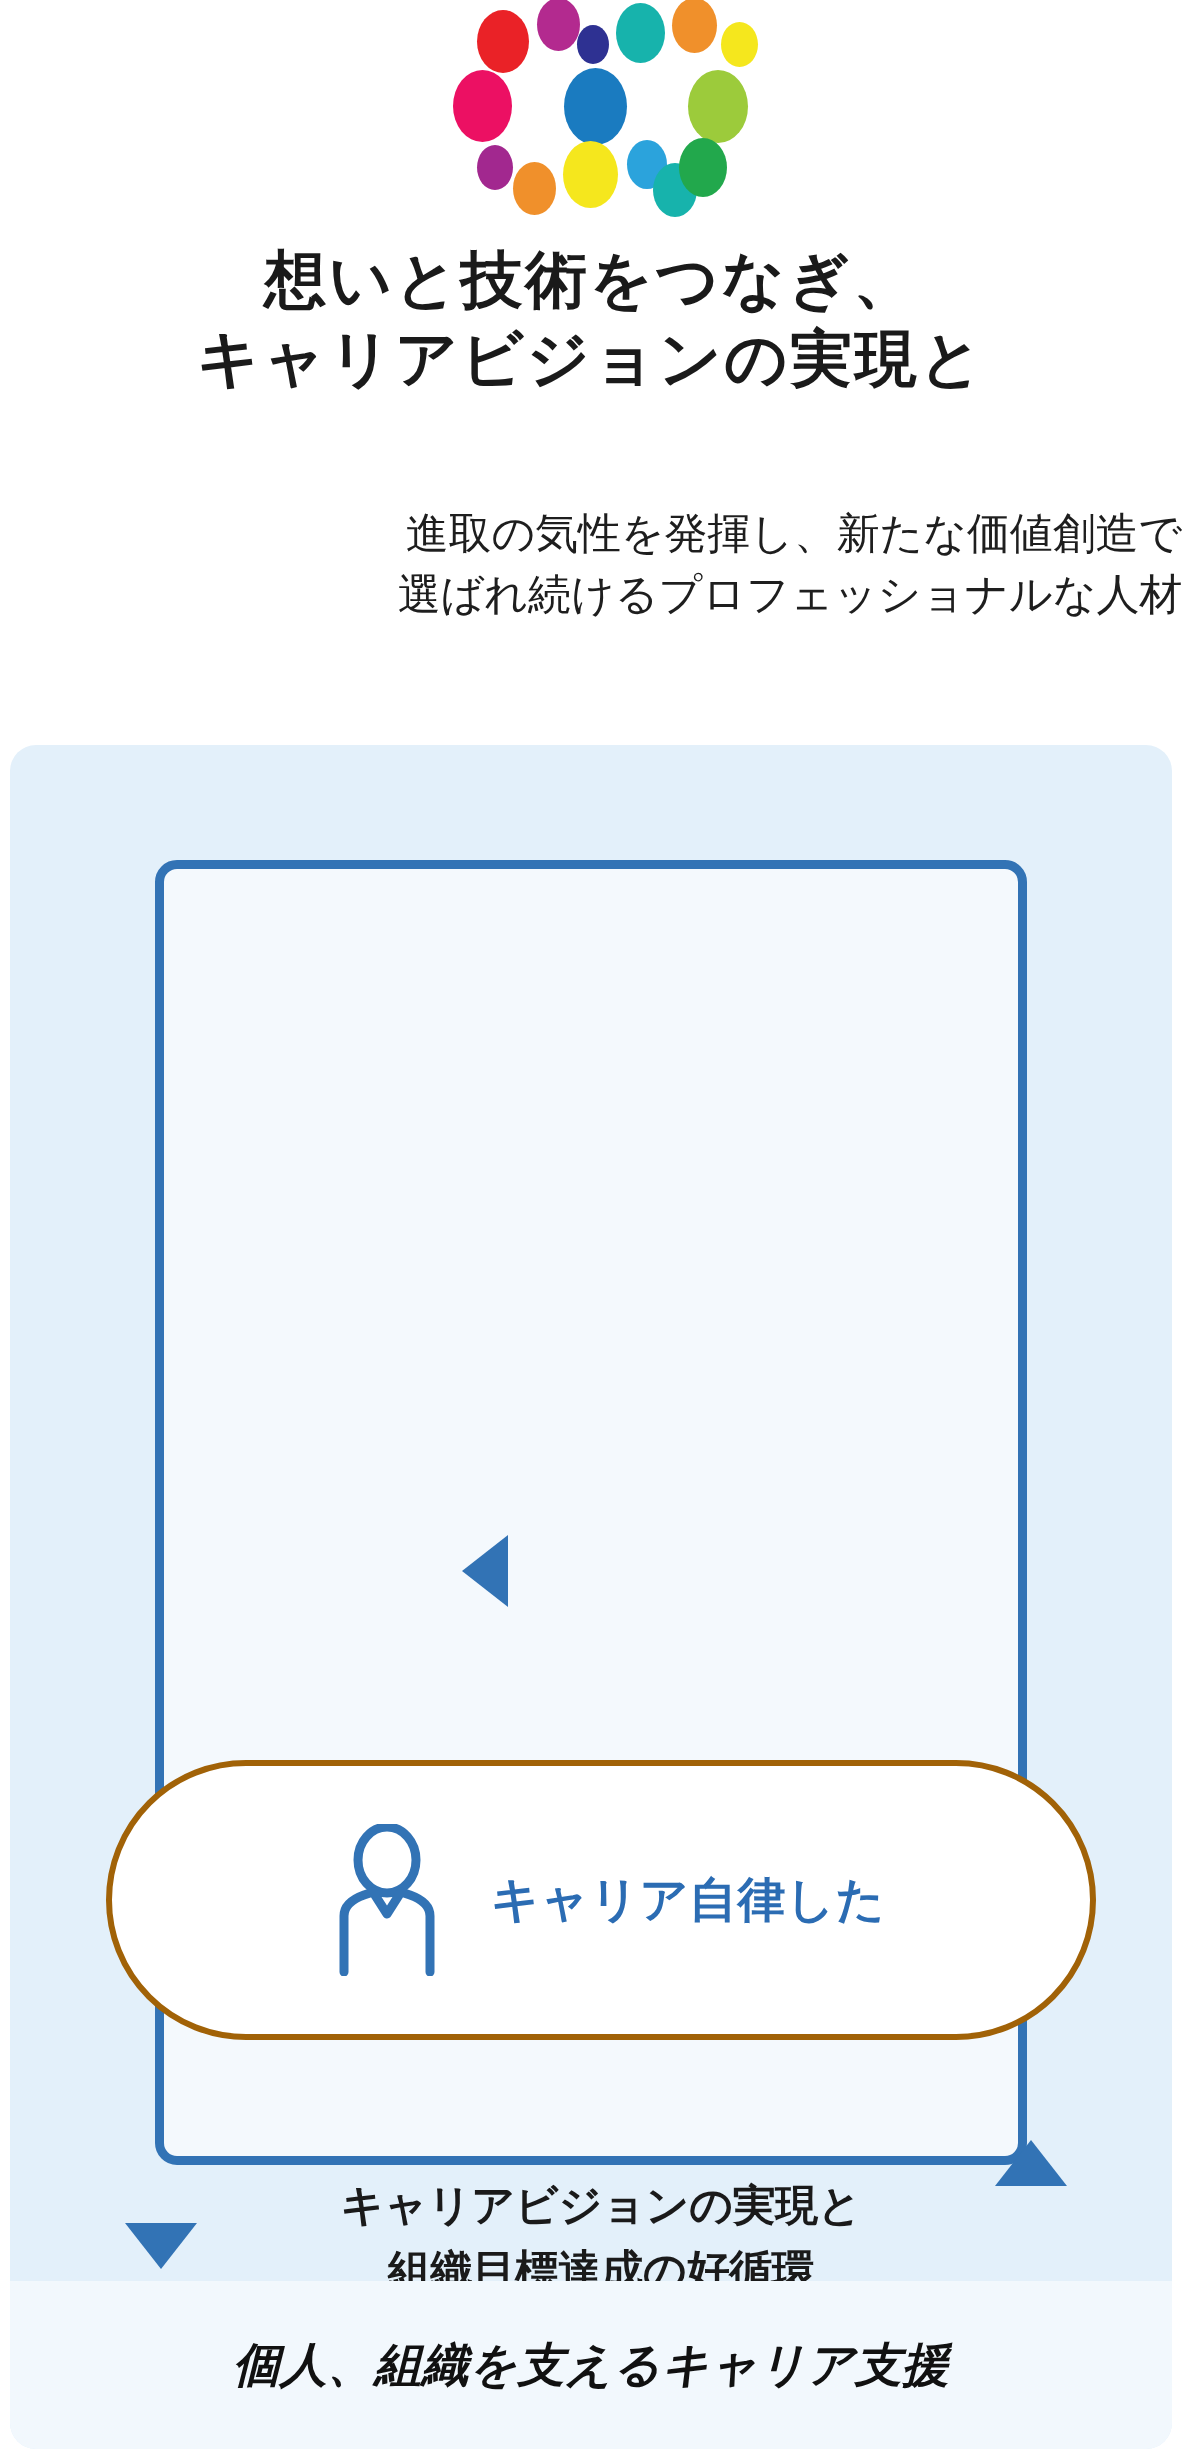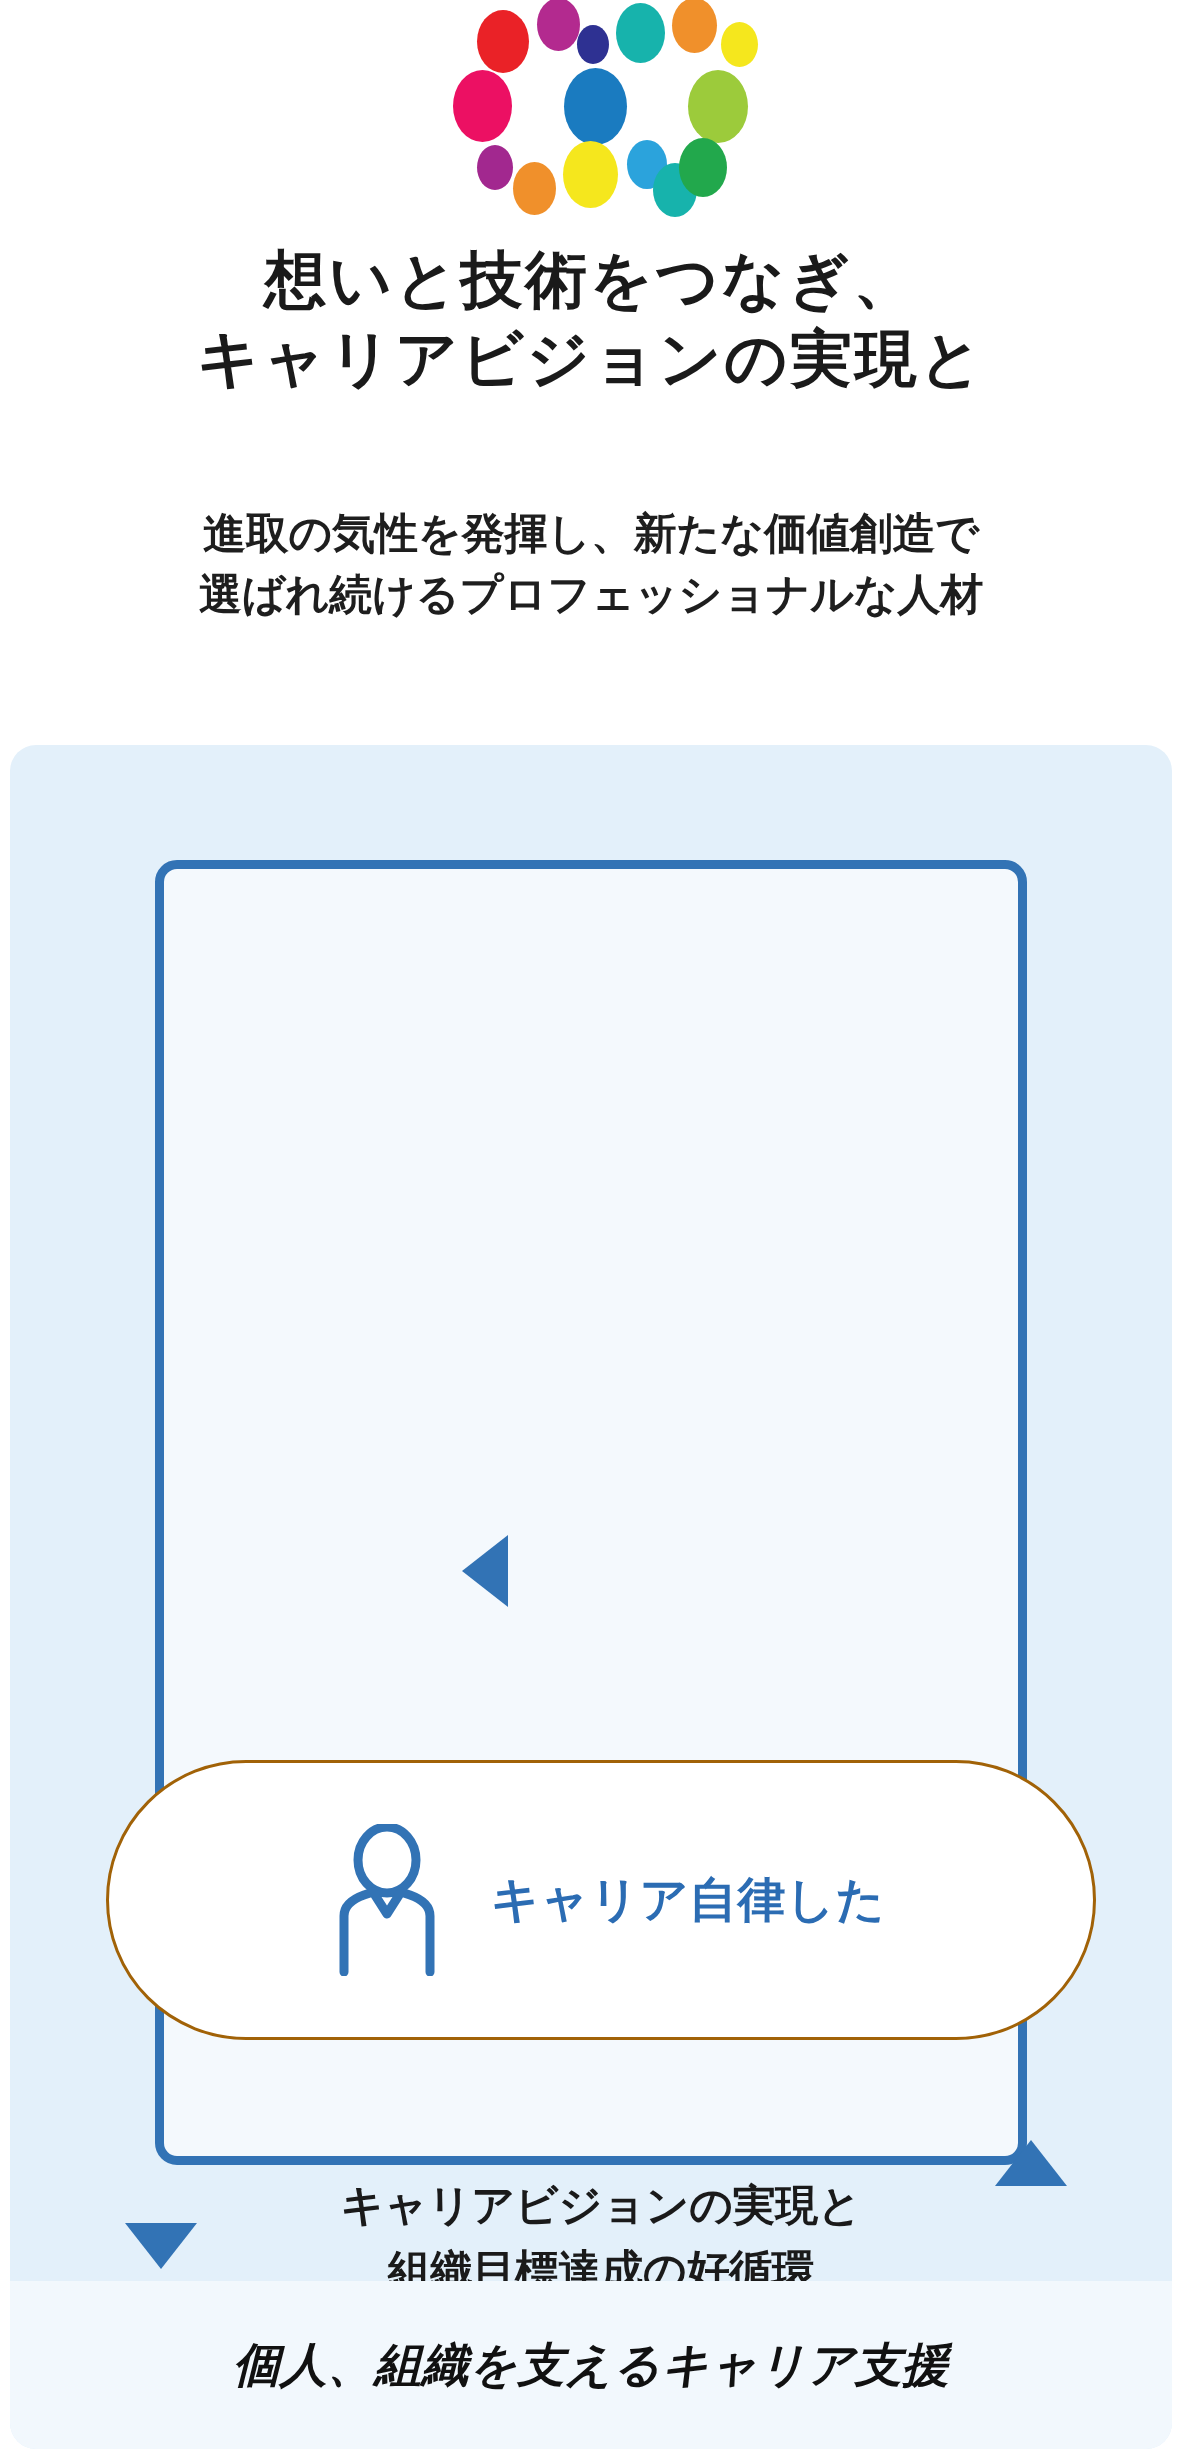--- a/index.html
+++ b/index.html
@@ -50,23 +50,23 @@
     line-height: 1.28;
     letter-spacing: 0.04em;
   }
   .headline .ln { display: block; white-space: nowrap; }
 
   
   .subtitle {
     position: absolute;
     left: 0; top: 503px;
     width: 1182px;
-    text-align: center;
+    text-align: right;
     color: #1e1e1e;
-    font-weight: 700;
+    font-weight: 400;
     font-size: 43px;
     line-height: 1.42;
     letter-spacing: -0.005em;
   }
   .subtitle .ln { display: block; white-space: nowrap; }
 
   
   .panel {
     position: absolute;
     left: 10px; top: 745px;
@@ -109,21 +109,21 @@
     border-bottom: 46px solid #3273b5;
   }
 
   
   .pill {
     position: absolute;
     left: 96px;
     width: 990px;
     height: 280px;
     background: #ffffff;
-    border: 3px solid #a16207;
+    border: 6px solid #a16207;
     border-radius: 150px;
     display: flex;
     align-items: center;
     justify-content: center;
     gap: 34px;
   }
   .pill-1 { top: 1015px; }
 
   .pill-icon {
     flex: 0 0 auto;

